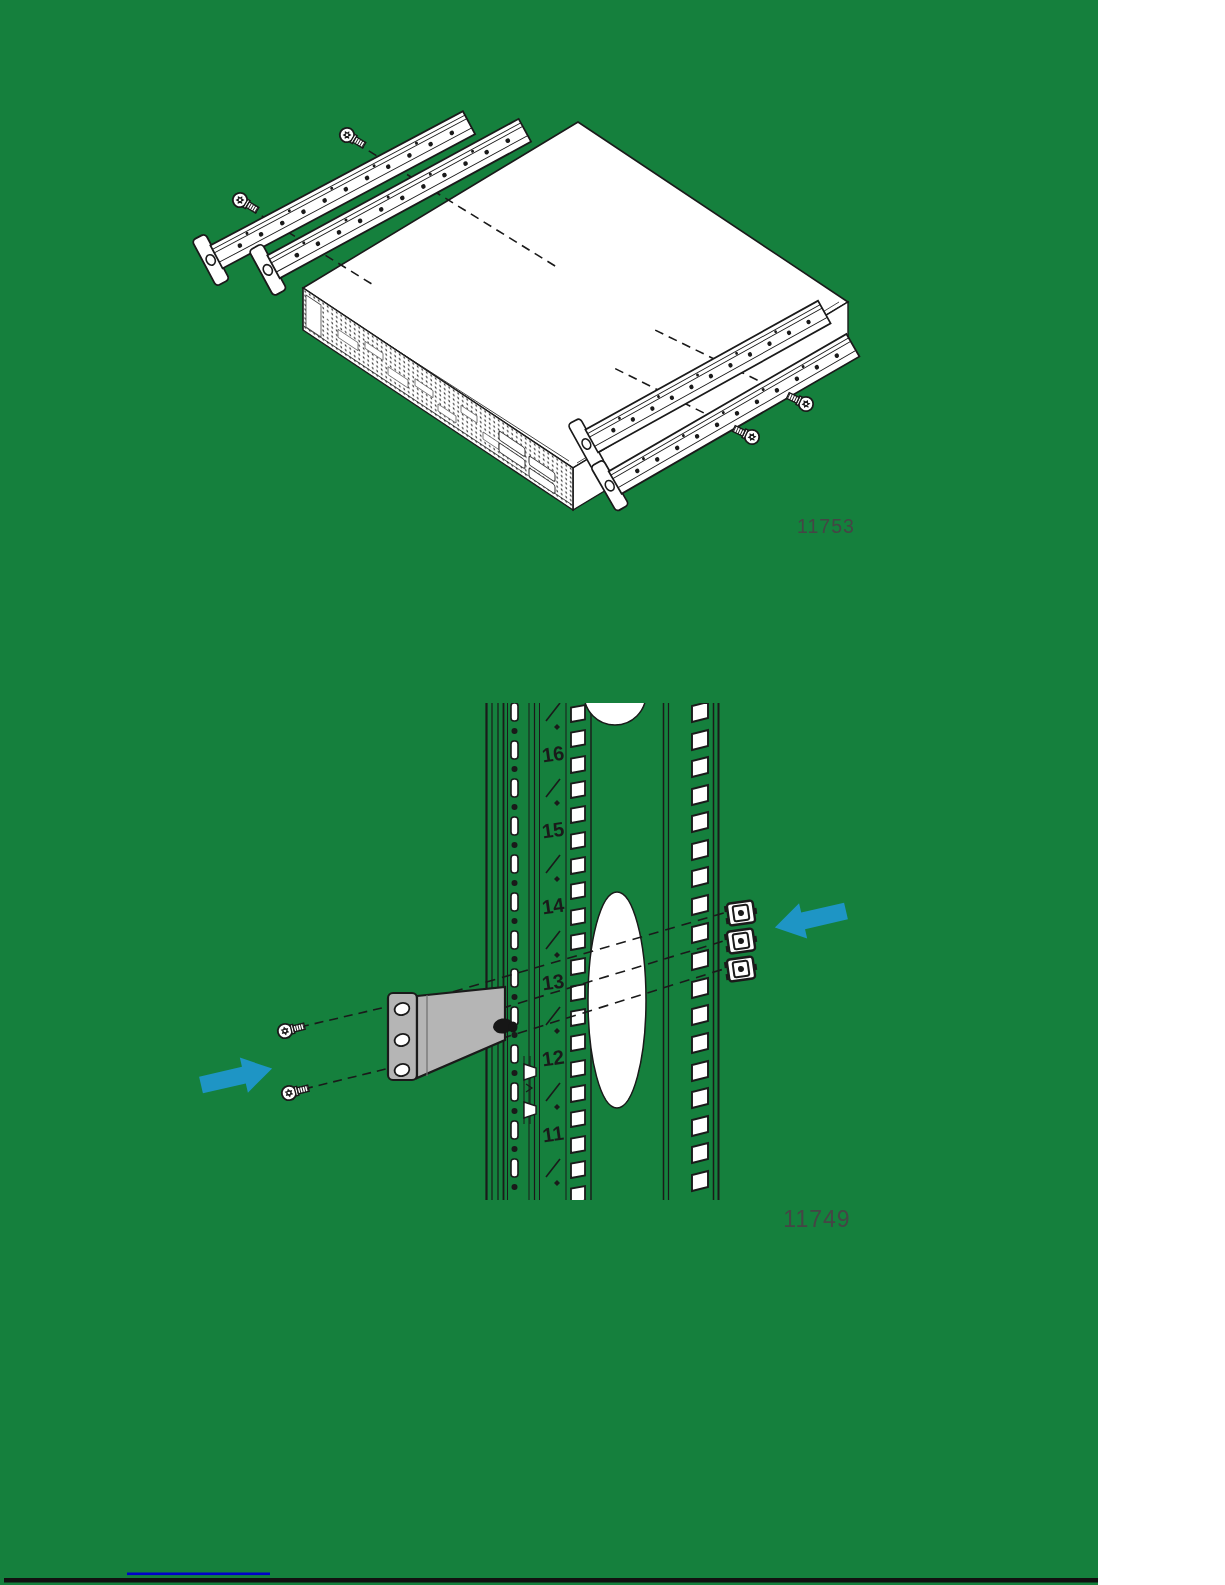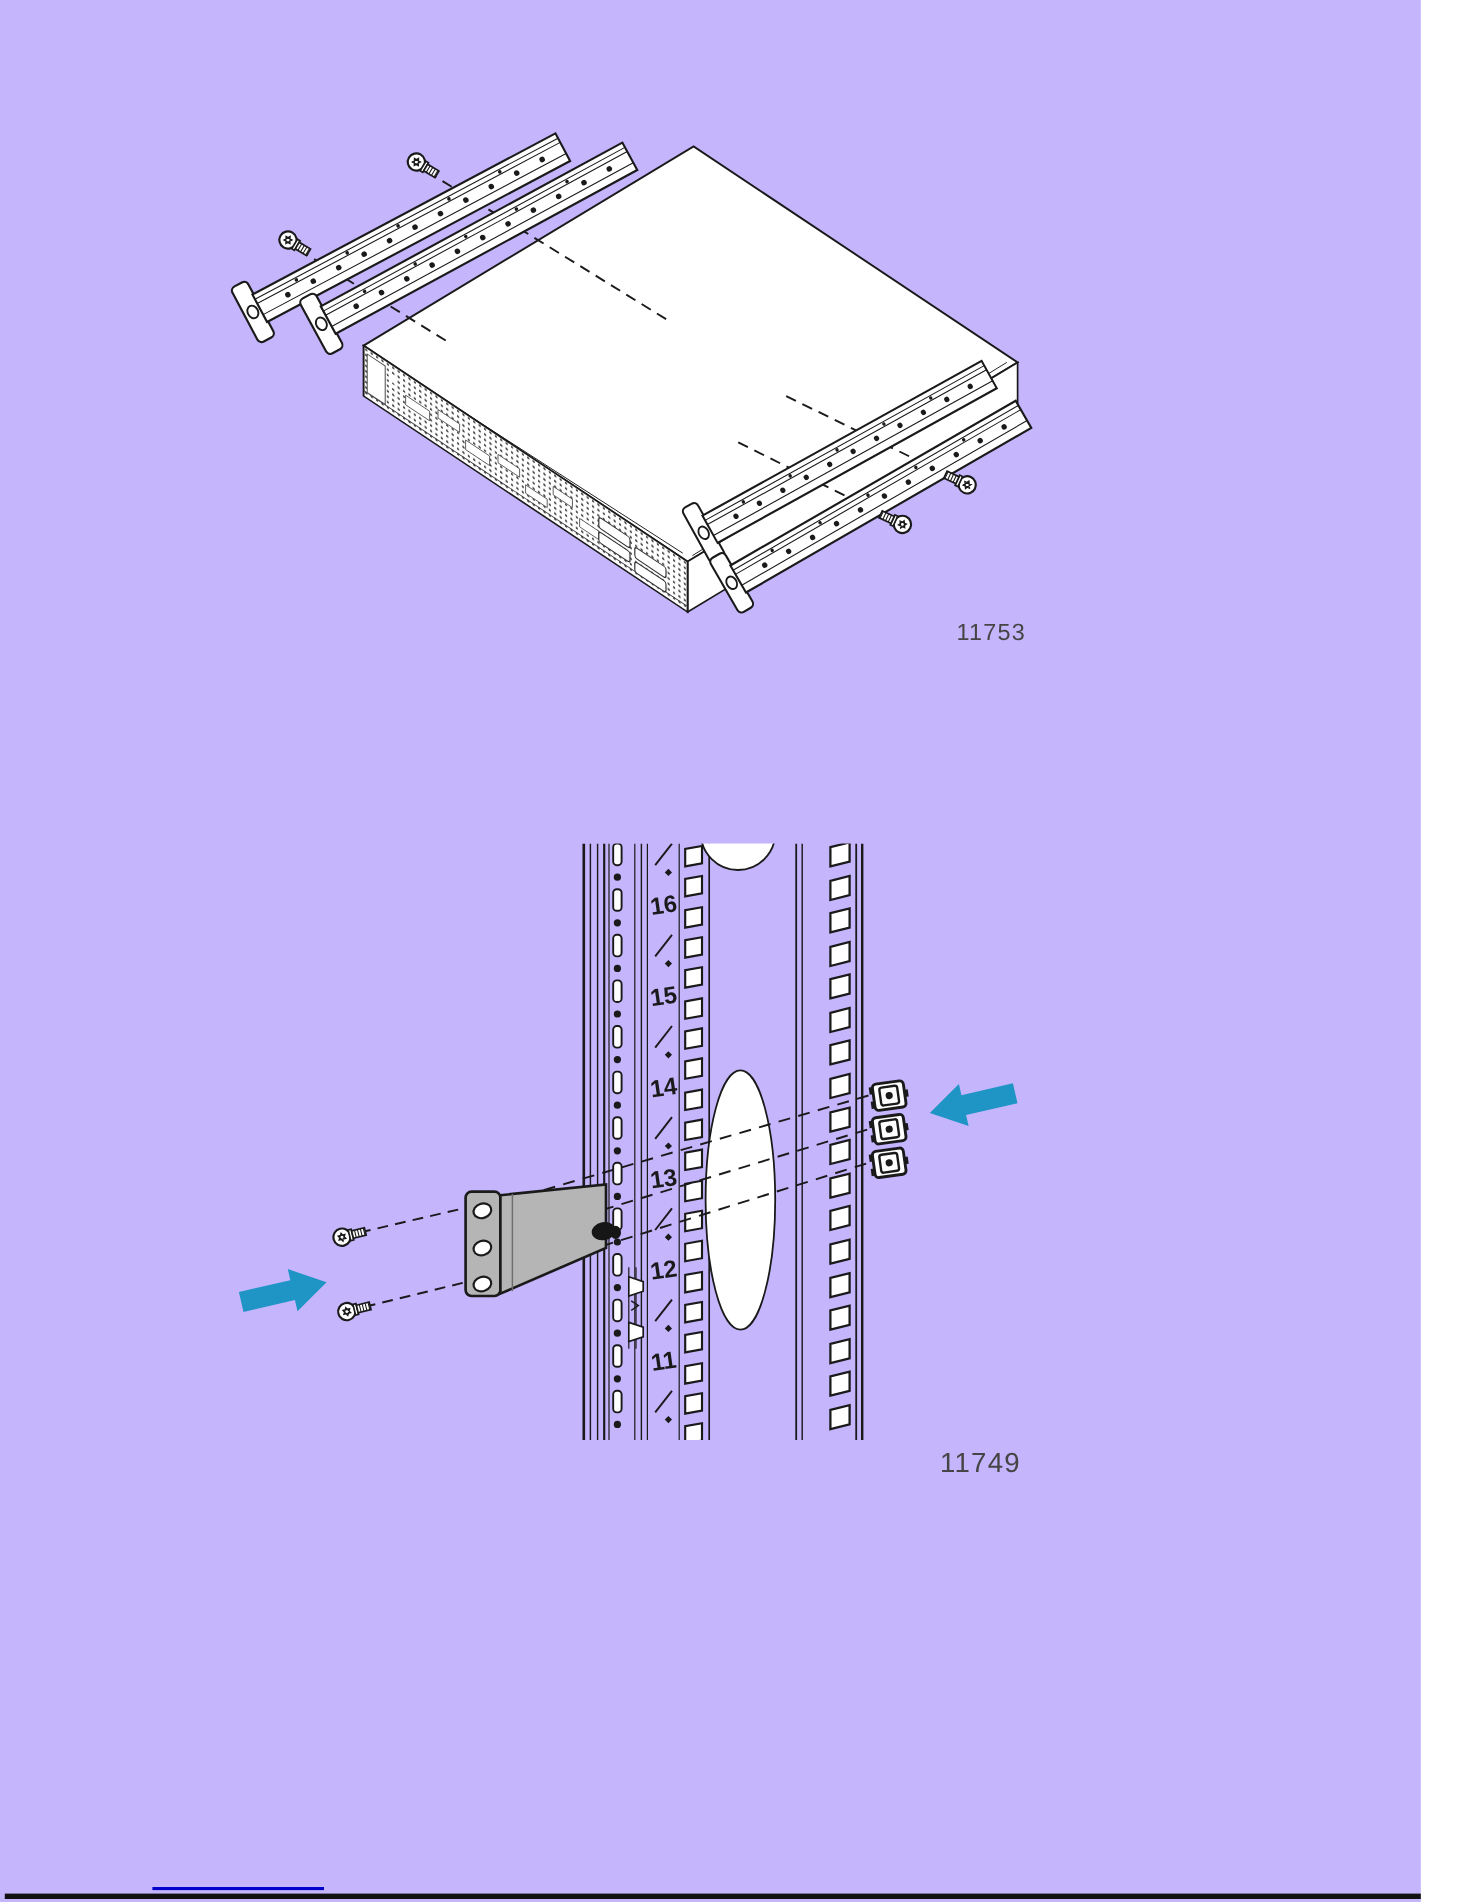--- a/index.html
+++ b/index.html
@@ -1,17 +1,17 @@
 <!DOCTYPE html>
 <html><head>
 <meta charset="utf-8">
 <style>
   html,body{margin:0;padding:0;background:#ffffff;}
-  .page{position:relative;width:1184px;height:1585px;background:#c4b5fd;overflow:hidden;
-        font-family:"Liberation Sans", sans-serif;}
+  .page{position:relative;width:1082px;height:1585px;background:#15803d;overflow:hidden;
+        font-family:"Liberation Sans", sans-serif;padding-left:16px;}
   .page svg{position:absolute;left:0;top:0;}
   text.caption{font-family:"Liberation Sans", sans-serif;font-size:19.5px;letter-spacing:1px;}
   text.caption2{font-family:"Liberation Sans", sans-serif;font-size:23px;letter-spacing:1px;}
   text.unum{font-family:"Liberation Sans", sans-serif;font-size:20px;font-weight:bold;fill:#1a1a1a;}
 </style>
 </head>
 <body>
 
 <div class="page">
 <svg width="1225" height="1585" viewBox="0 0 1225 1585" xmlns="http://www.w3.org/2000/svg">

